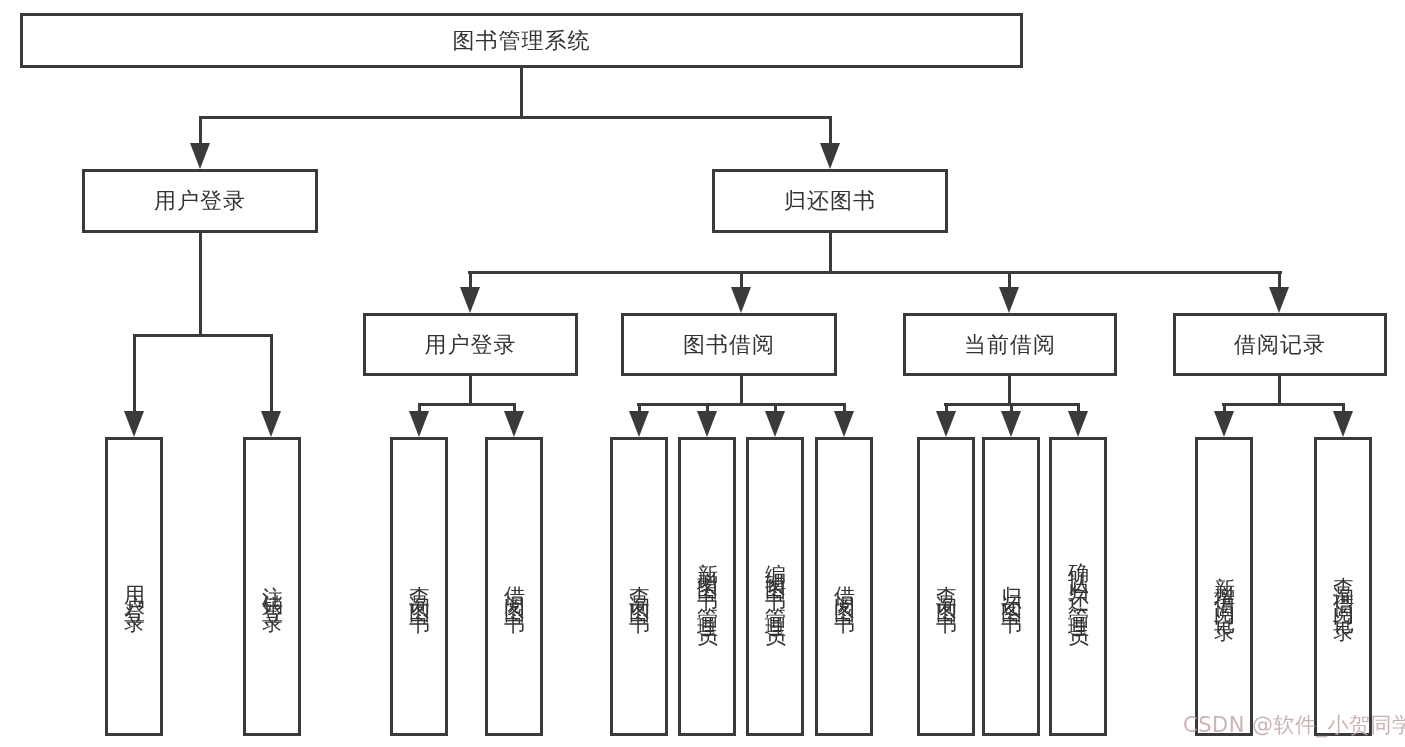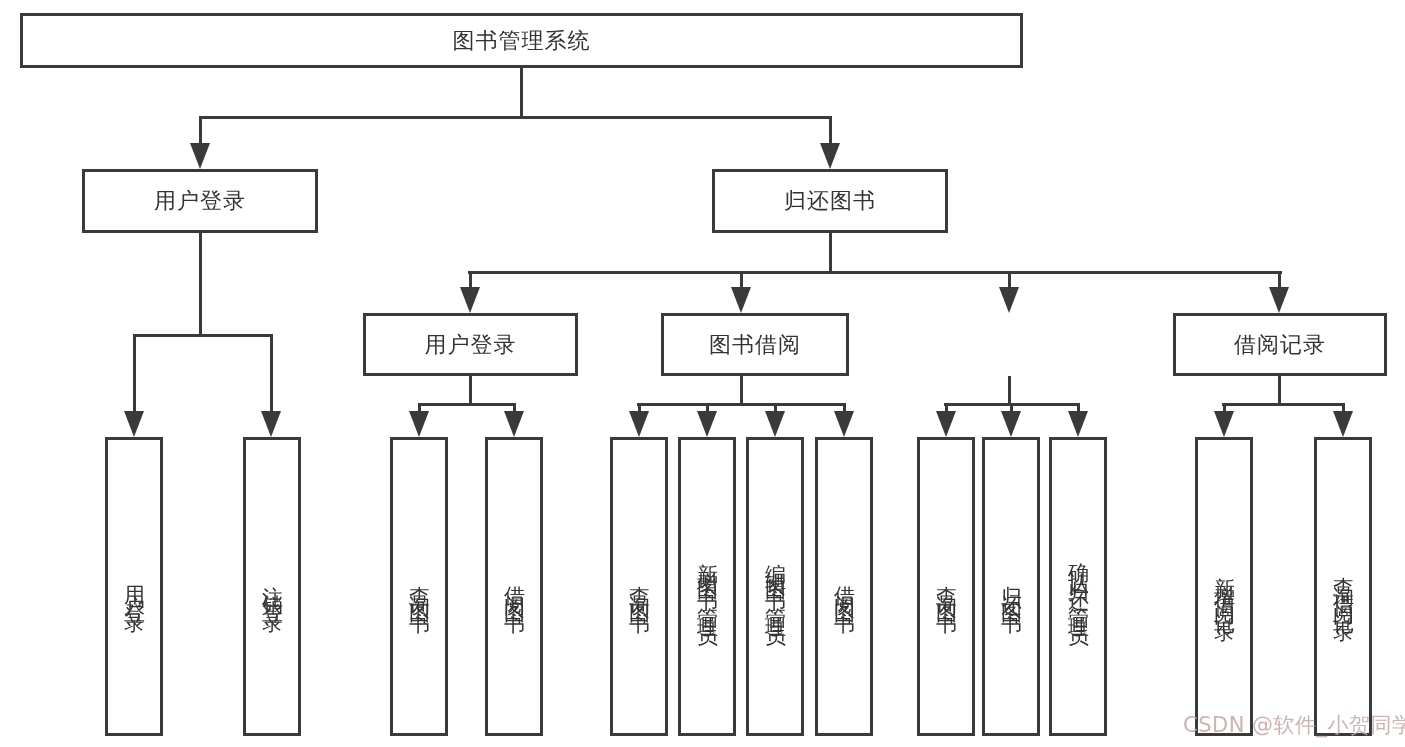--- a/index.html
+++ b/index.html
@@ -75,22 +75,25 @@
   <div class="vline" style="left:740px;top:271px;height:16px"></div>
   <div class="ah" style="left:731px;top:287px"></div>
   <div class="vline" style="left:1008px;top:271px;height:16px"></div>
   <div class="ah" style="left:999px;top:287px"></div>
   <div class="vline" style="left:1278px;top:271px;height:16px"></div>
   <div class="ah" style="left:1269px;top:287px"></div>
 
   <div class="box" style="left:363px;top:313px;width:215px;height:63px">
     <span class="hlabel">用户登录</span>
   </div>
-  <div class="box" style="left:661px;top:313px;width:188px;height:63px">
+  <div class="box" style="left:621px;top:313px;width:216px;height:63px">
     <span class="hlabel">图书借阅</span>
+  </div>
+  <div class="box" style="left:903px;top:313px;width:214px;height:63px">
+    <span class="hlabel">当前借阅</span>
   </div>
   <div class="box" style="left:1173px;top:313px;width:214px;height:63px">
     <span class="hlabel">借阅记录</span>
   </div>
 
   <div class="vline" style="left:469px;top:376px;height:30px"></div>
   <div class="hline" style="left:418px;top:403px;width:98px"></div>
   <div class="vline" style="left:418px;top:403px;height:9px"></div>
   <div class="ah" style="left:409px;top:411px"></div>
   <div class="vline" style="left:513px;top:403px;height:9px"></div>

